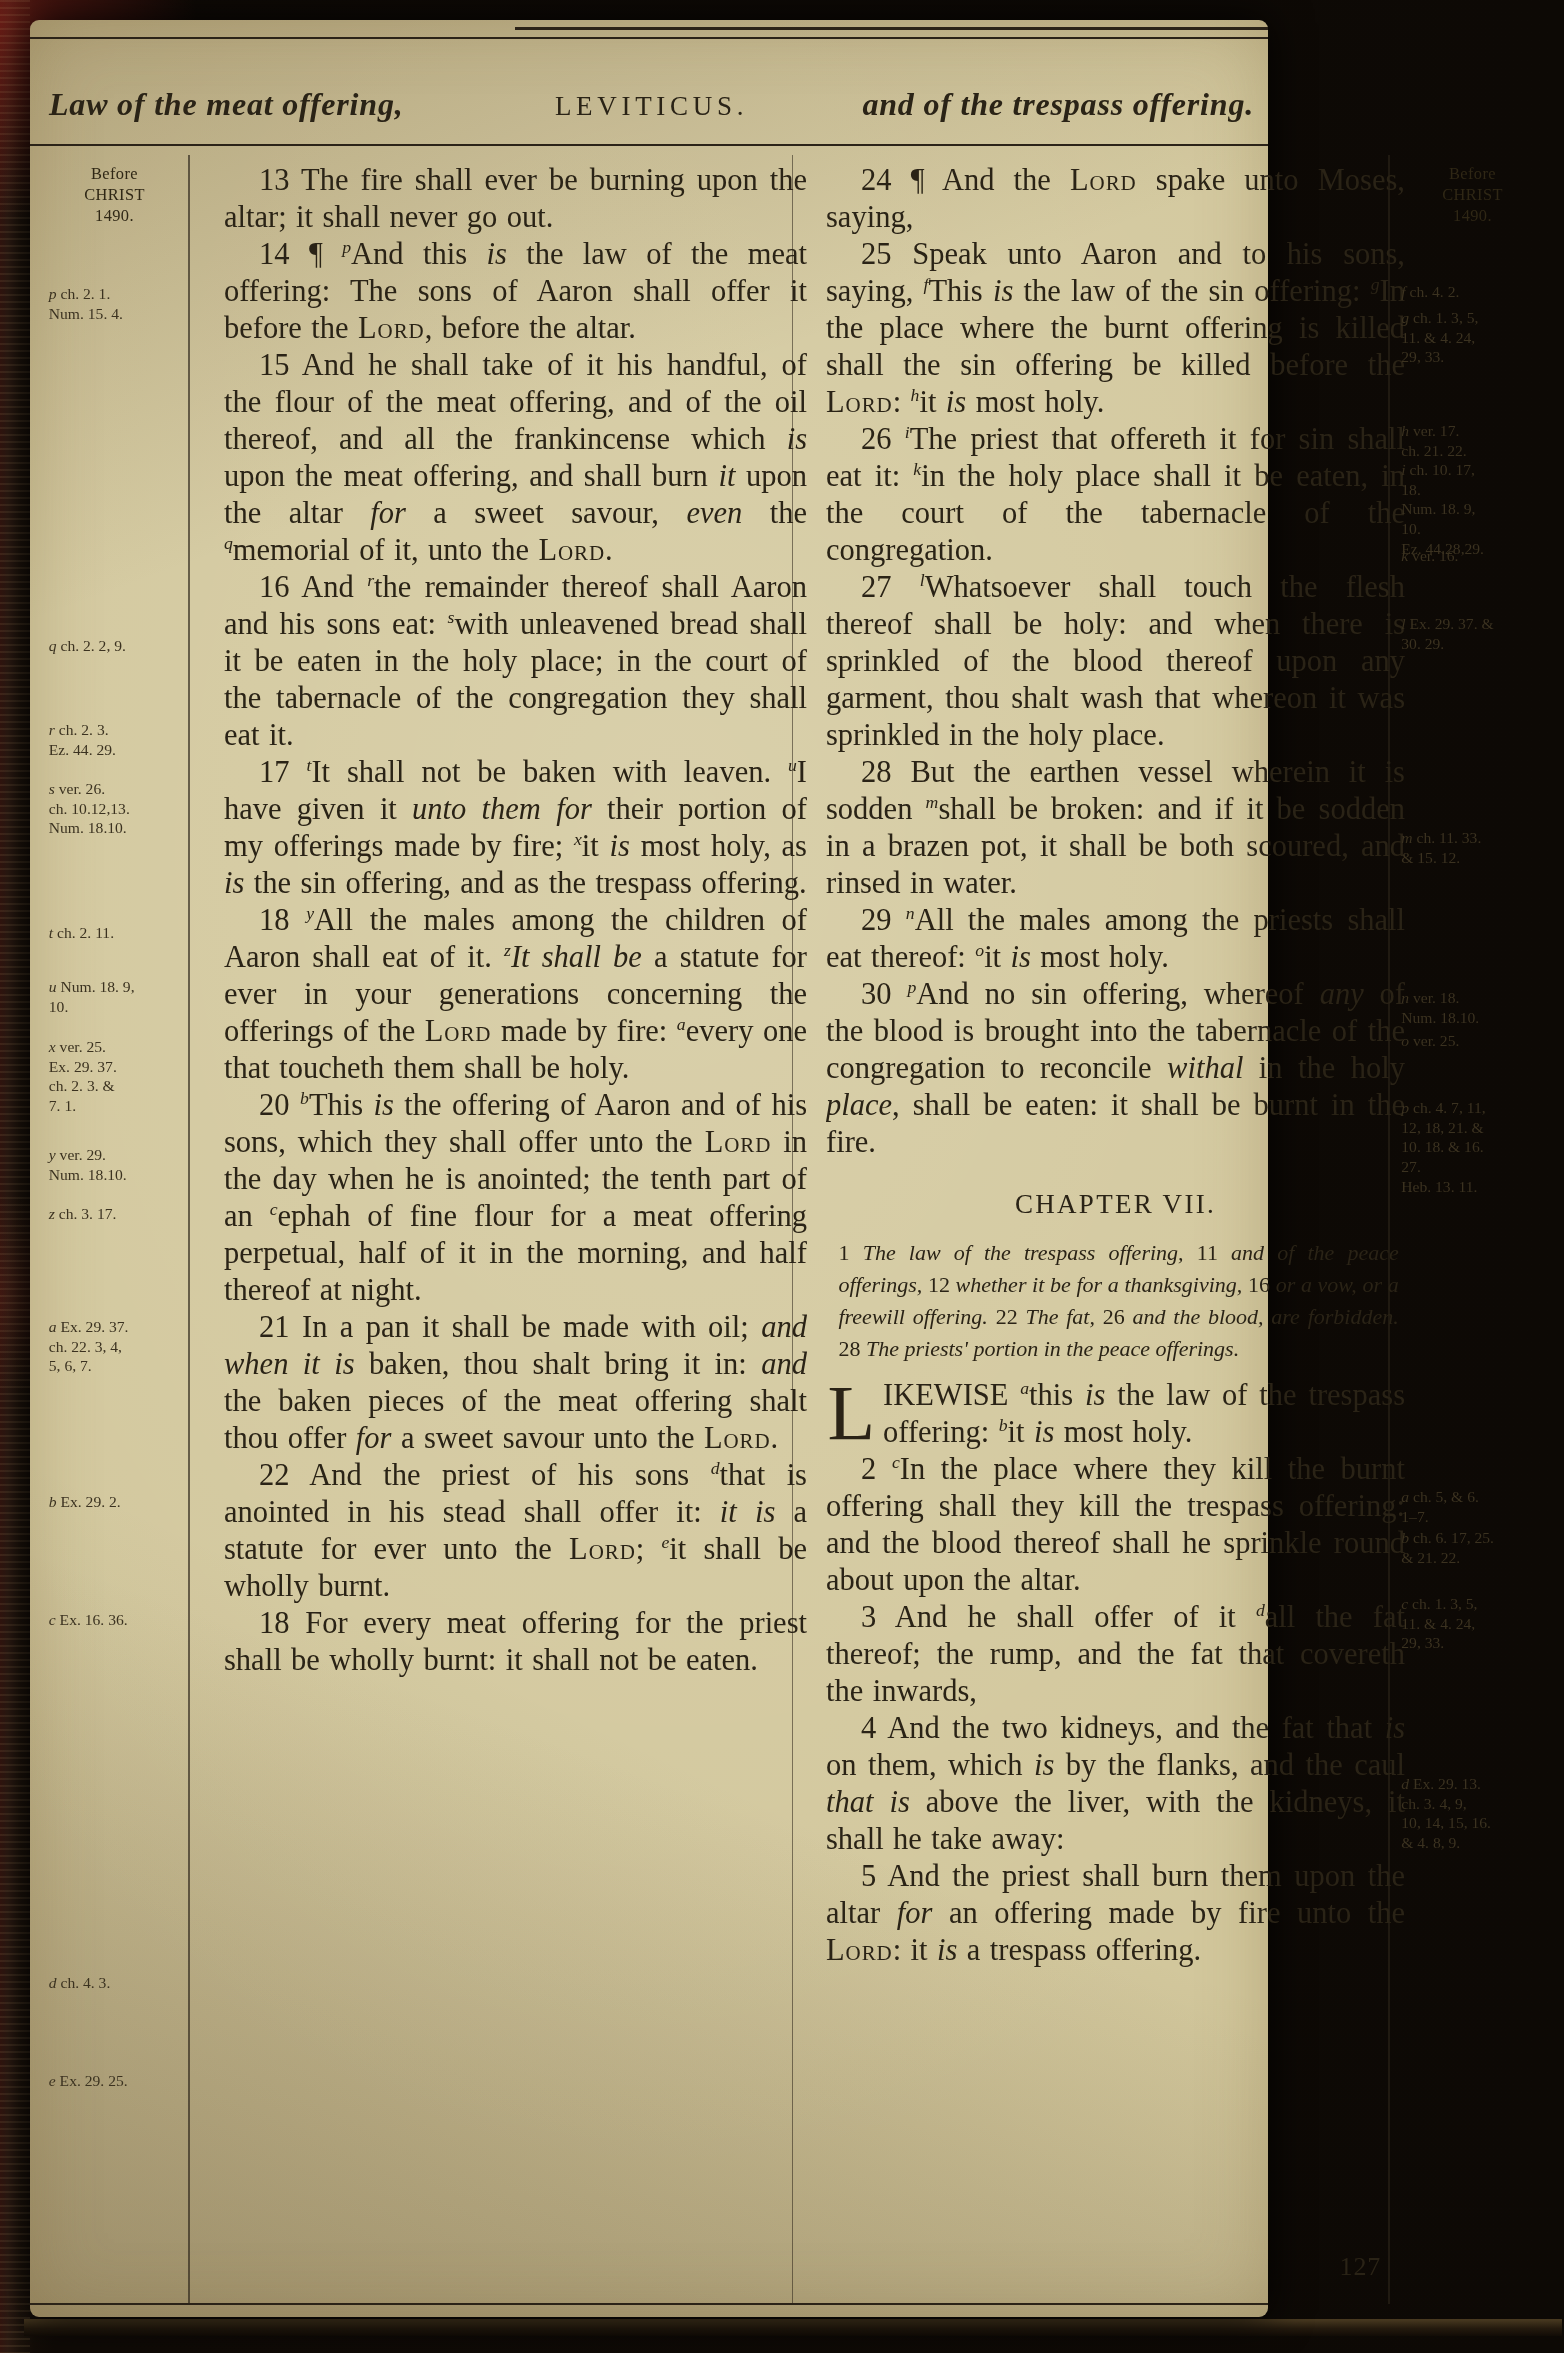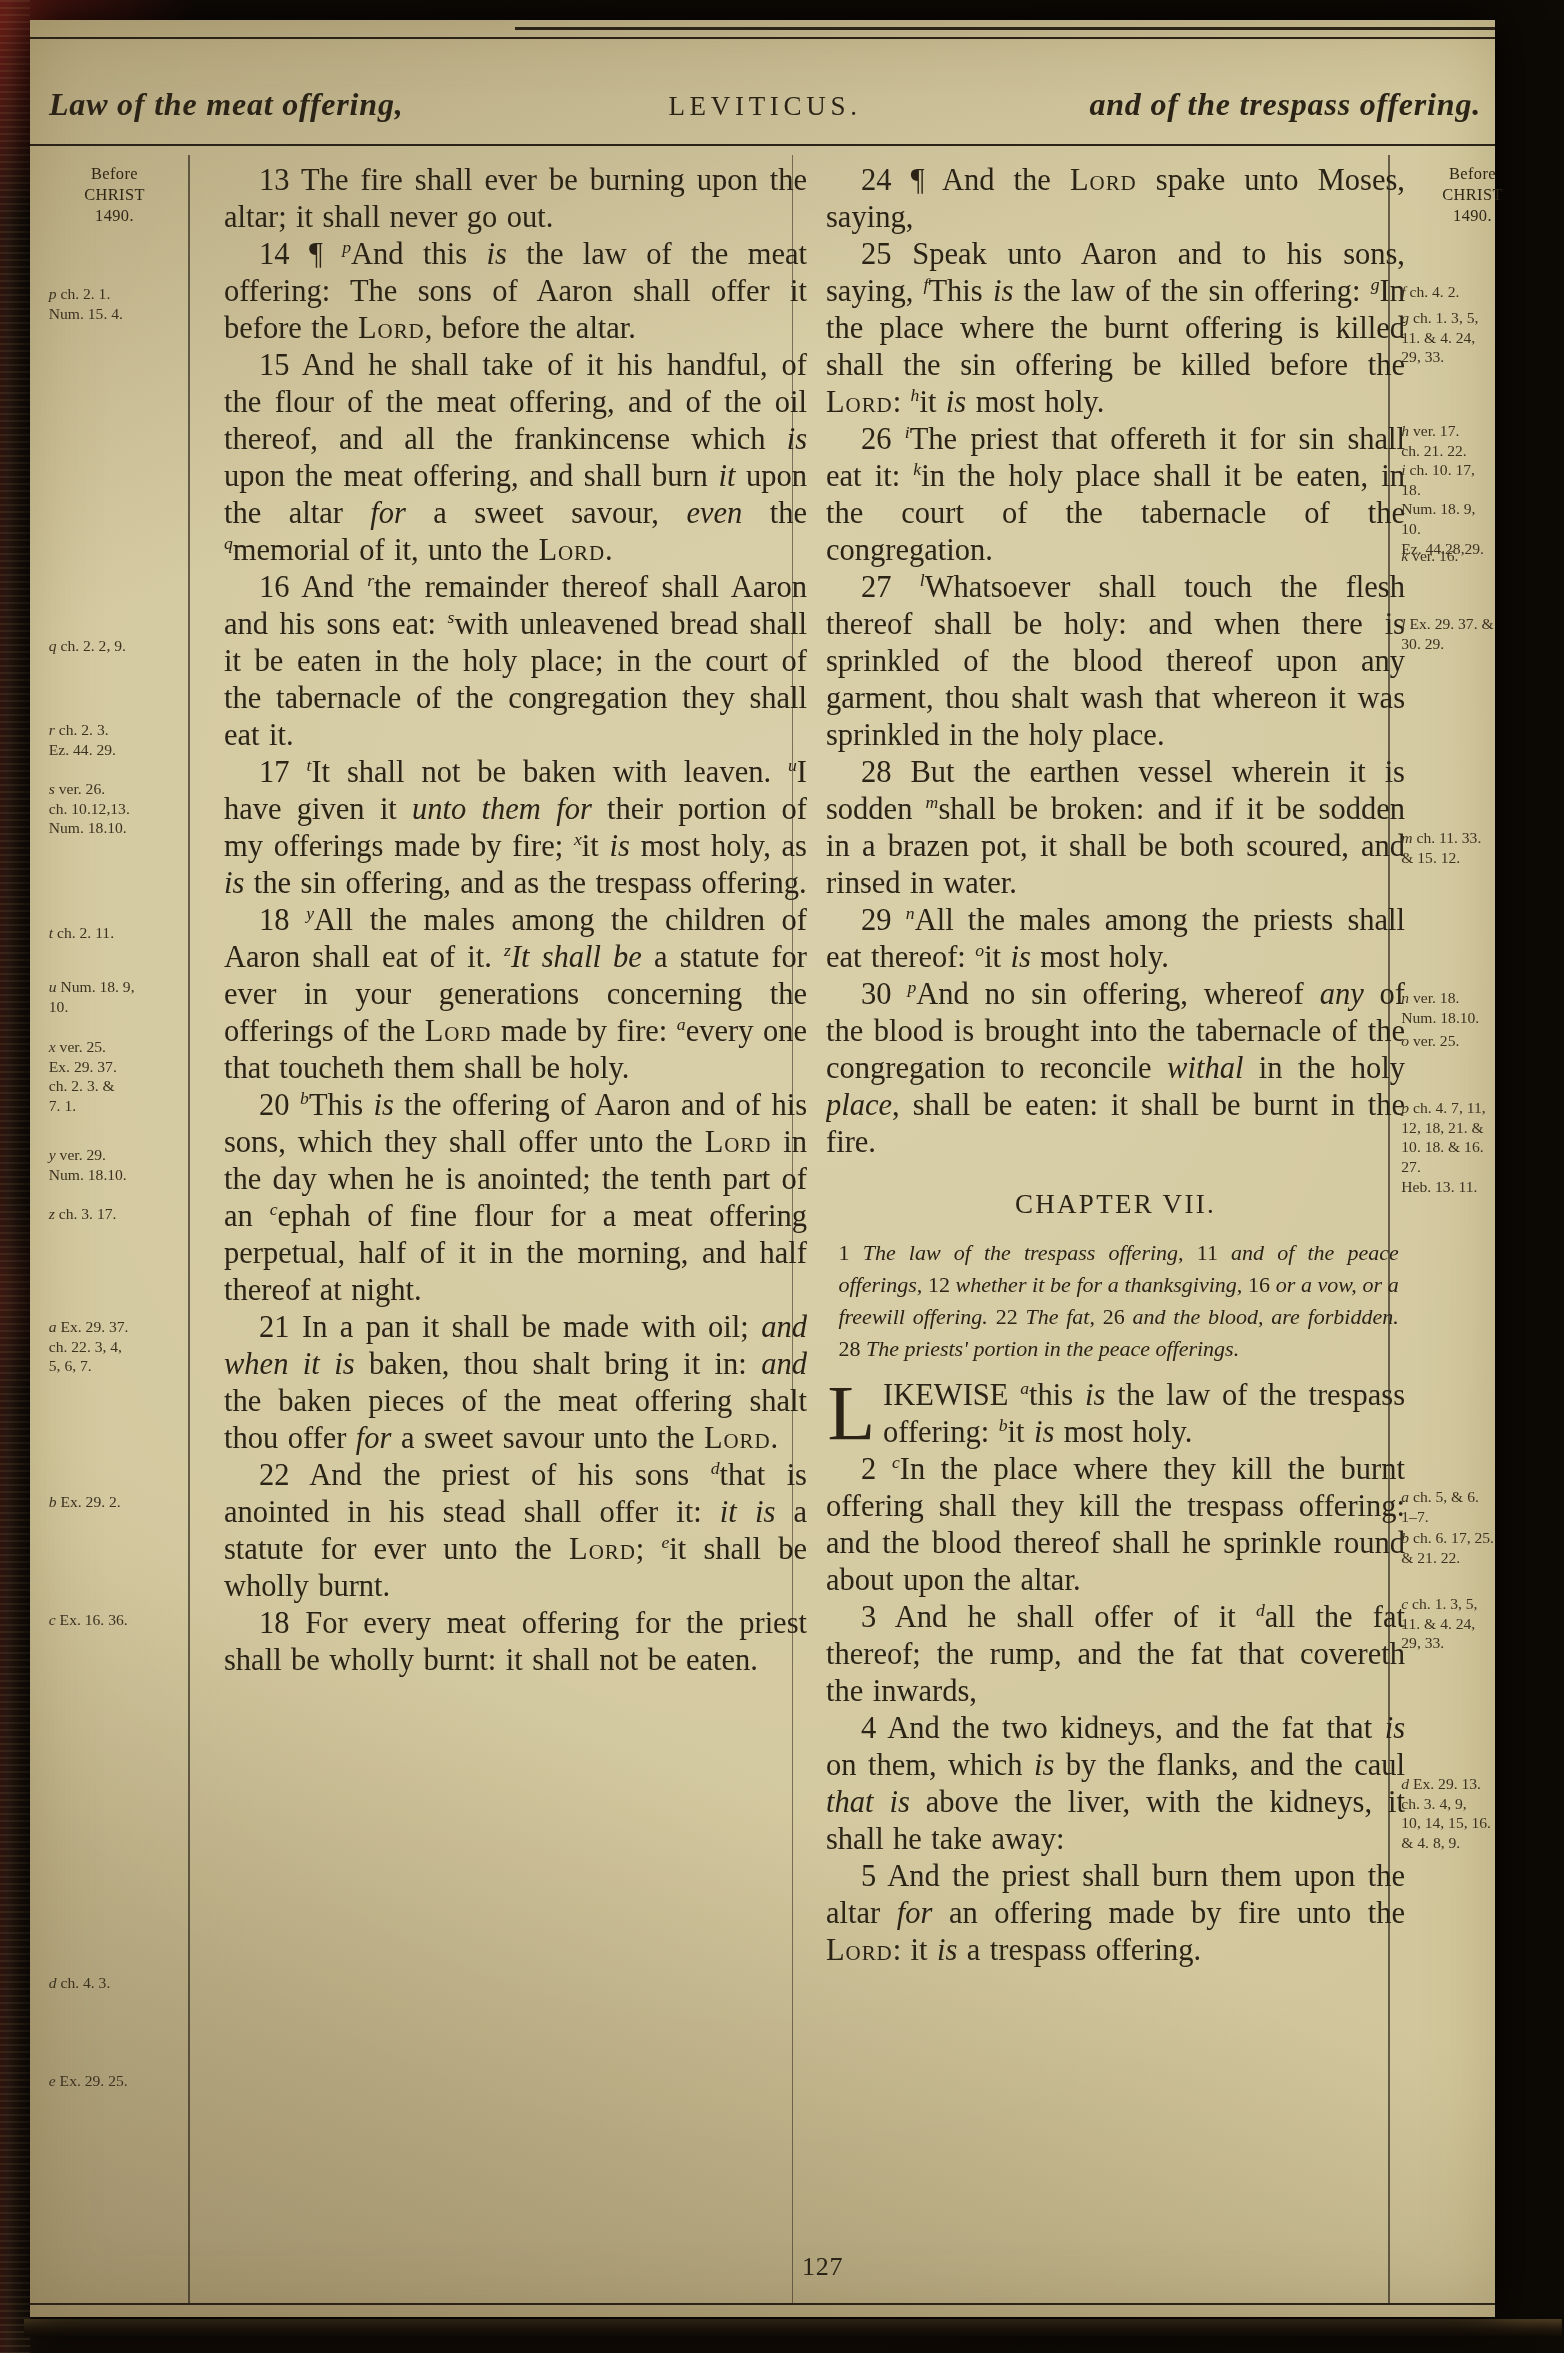--- a/index.html
+++ b/index.html
@@ -20,29 +20,30 @@
   .edge-stack {
     position: absolute; left: 0; top: 0; width: 30px; height: 100%;
     background: repeating-linear-gradient(180deg, rgba(190,160,110,0.28) 0 1.6px, rgba(0,0,0,0) 1.6px 7px);
     opacity: .45;
   }
   .bottom-stack {
     position: absolute; left: 23.5px; right: 3.1px; top: 2319px; height: 17px;
     background: linear-gradient(180deg, #4a3b21, #241a0e 55%, #120c06);
   }
   .page {
-    position: absolute; left: 30px; top: 20.3px; width: 1465px; height: 2297px;
+    position: absolute; left: 30px; top: 20.3px; width: 1238px; height: 2297px;
     background:
       radial-gradient(ellipse 120% 90% at 52% 36%, rgba(255,255,248,0.16), rgba(0,0,0,0) 65%),
       linear-gradient(200deg, rgba(0,0,0,0) 72%, rgba(80,60,30,0.28) 100%),
       linear-gradient(340deg, rgba(0,0,0,0) 78%, rgba(95,72,36,0.30) 100%),
       linear-gradient(25deg, rgba(70,50,25,0.18), rgba(0,0,0,0) 30%),
       #d2c79c;
     box-shadow: 0 0 43px rgba(0,0,0,0.9), inset 0 0 70px rgba(120,95,50,0.30);
     color: #2a2316;
+    border-radius: 9px;
   }
   .rule { position: absolute; background: #2b2318; }
   .top-rule-a { left: 485px; right: 0; top: 6.3px; height: 3.1px; }
   .top-rule-b { left: 0; right: 0; top: 17px; height: 1.6px; }
   .head-rule  { left: 0; right: 0; top: 124px; height: 1.6px; }
   .bottom-rule{ left: 0; right: 0; top: 2283px; height: 1.6px; }
   .vrule { position: absolute; top: 135px; height: 2149px; width: 1.6px; background: rgba(43,35,24,0.65); }
   .vrule-1 { left: 158px; }
   .vrule-2 { left: 762px; width: 0.8px; background: rgba(43,35,24,0.55); }
   .vrule-3 { left: 1358px; }
@@ -80,21 +81,21 @@
   .chapter-heading {
     font-size: 27px; font-weight: 400; letter-spacing: 2.3px; text-align: center;
     margin: 25px 0 14px; text-indent: 0;
   }
   .chapter-summary {
     font-size: 22px; line-height: 32px; margin: 0 0 12.5px; padding: 0 6.3px 0 12.5px;
     text-align: justify;
   }
   .page-number {
     position: absolute; left: 772px; width: 579px; top: 2232px;
-    text-align: left; font-size: 26px; letter-spacing: 0.8px; color: #2a2316;
+    text-align: right; font-size: 26px; letter-spacing: 0.8px; color: #2a2316;
   }
 </style>
 </head>
 <body>
 
 <div class="scene">
   <div class="edge-stack"></div>
   <div class="bottom-stack"></div>
 
   <div class="page">

